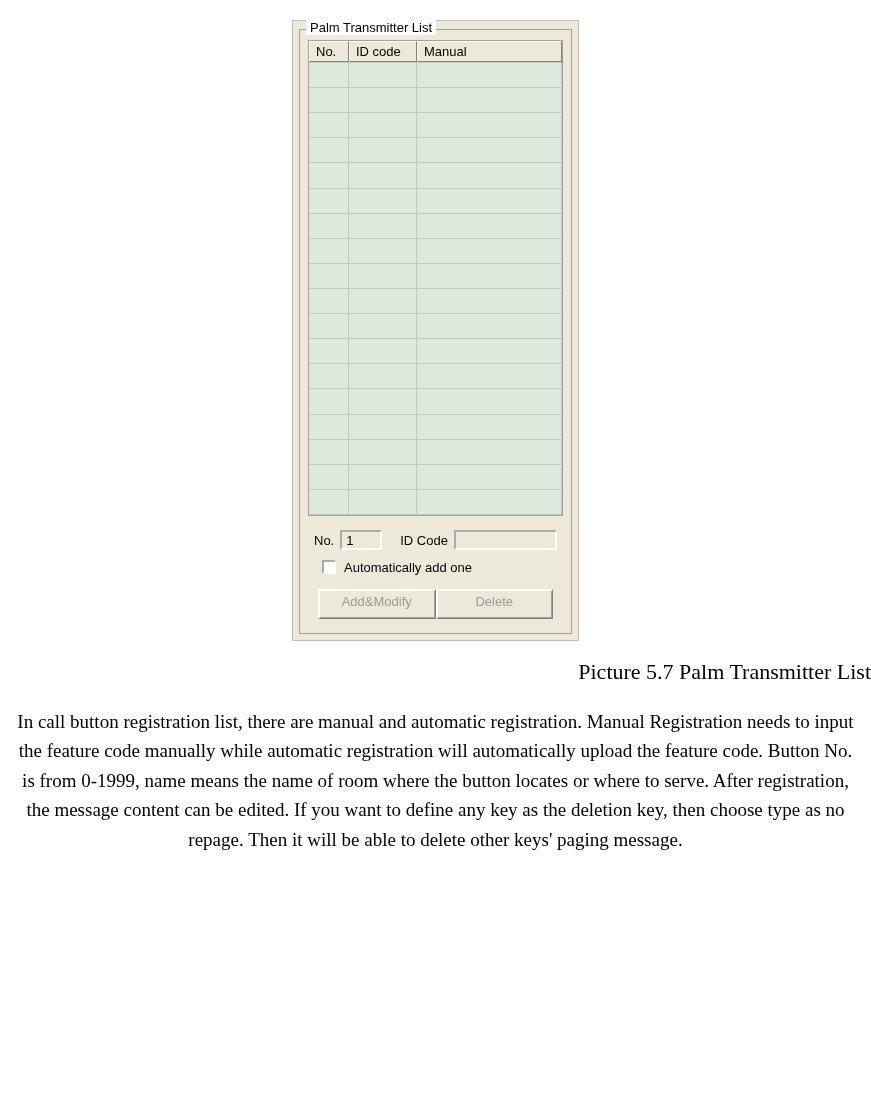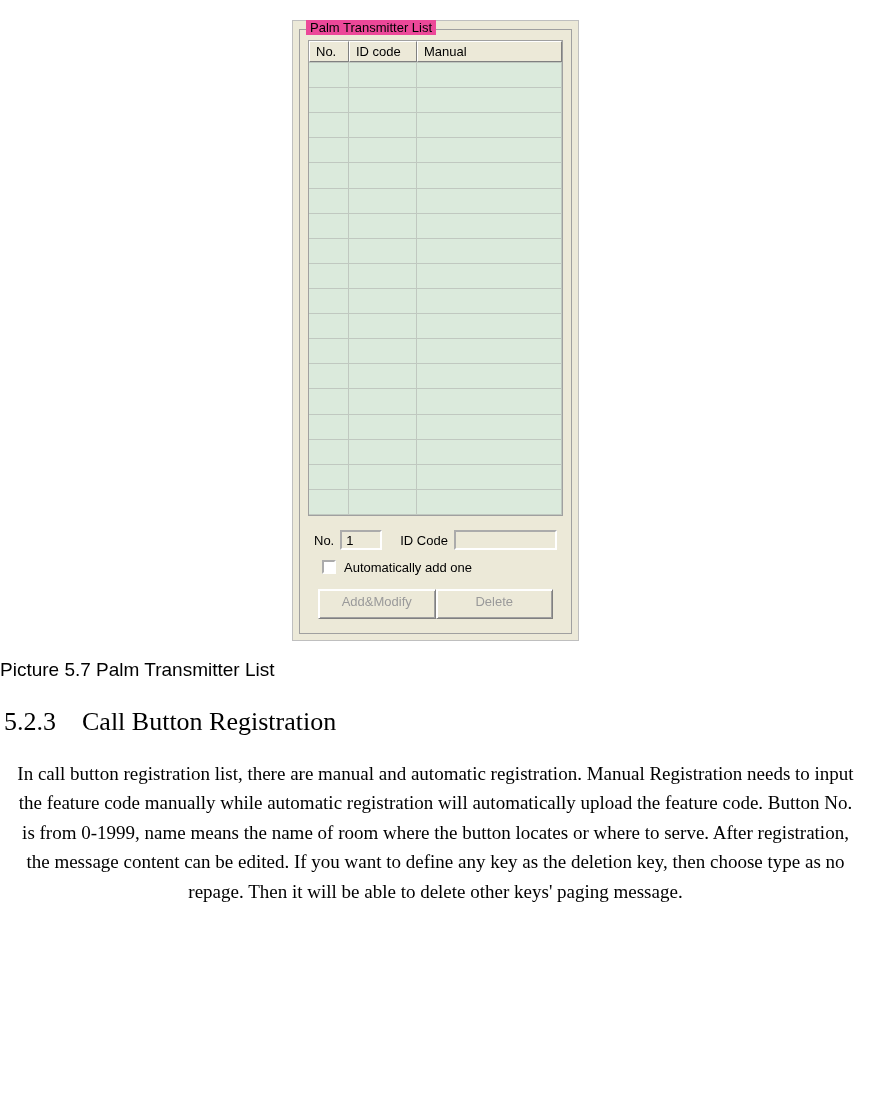--- a/index.html
+++ b/index.html
@@ -23,21 +23,21 @@
     position: relative;
     border: 1px solid #a0a0a0;
     margin: 8px 6px 6px 6px;
     padding: 10px 8px 10px 8px;
     background: #ece9d8;
   }
   .groupbox-title {
     position: absolute;
     top: -10px;
     left: 6px;
-    background: #ec4899;
+    background: #ffffff;
     padding: 0 4px;
     font-family: "MS Sans Serif", Tahoma, sans-serif;
     font-size: 13px;
     color: #000;
   }
   .list-panel {
     border: 1px solid #a0a0a0;
     background: #dbeadc;
     width: 100%;
     box-sizing: border-box;
@@ -132,23 +132,23 @@
     background: #ece9d8;
     box-shadow: inset 1px 1px 0 #fff, inset -1px -1px 0 #a0a0a0;
     font-family: "MS Sans Serif", Tahoma, sans-serif;
     font-size: 13px;
     color: #9a9a9a;
     text-align: center;
     line-height: 24px;
     user-select: none;
   }
   .caption {
-    text-align: left;
-    font-family: Liberation Sans, sans-serif;
-    font-size: 19px;
+    text-align: right;
+    font-family: Liberation Serif, serif;
+    font-size: 22px;
     color: #000;
     margin-top: 18px;
   }
   .section-heading {
     font-family: "Times New Roman", serif;
     font-size: 26px;
     color: #000;
     margin: 26px 0 0 4px;
   }
   .body-text {
@@ -284,20 +284,16 @@
         <div class="button-row">
           <div class="win-button">Add&amp;Modify</div>
           <div class="win-button">Delete</div>
         </div>
       </div>
     </div>
   </div>
 
   <div class="caption">Picture 5.7    Palm Transmitter List</div>
 
-  <div class="section-heading">
-    <span>5.2.3</span>&nbsp;&nbsp;&nbsp;
-    <span>Call Button Registration</span>
-  </div>
 
   <div class="body-text">In call button registration list, there are manual and automatic registration. Manual Registration needs to input the feature code manually while automatic registration will automatically upload the feature code. Button No. is from 0-1999, name means the name of room where the button locates or where to serve. After registration, the message content can be edited. If you want to define any key as the deletion key, then choose type as no repage. Then it will be able to delete other keys' paging message.</div>
 
 </div>
 
 </body></html>

